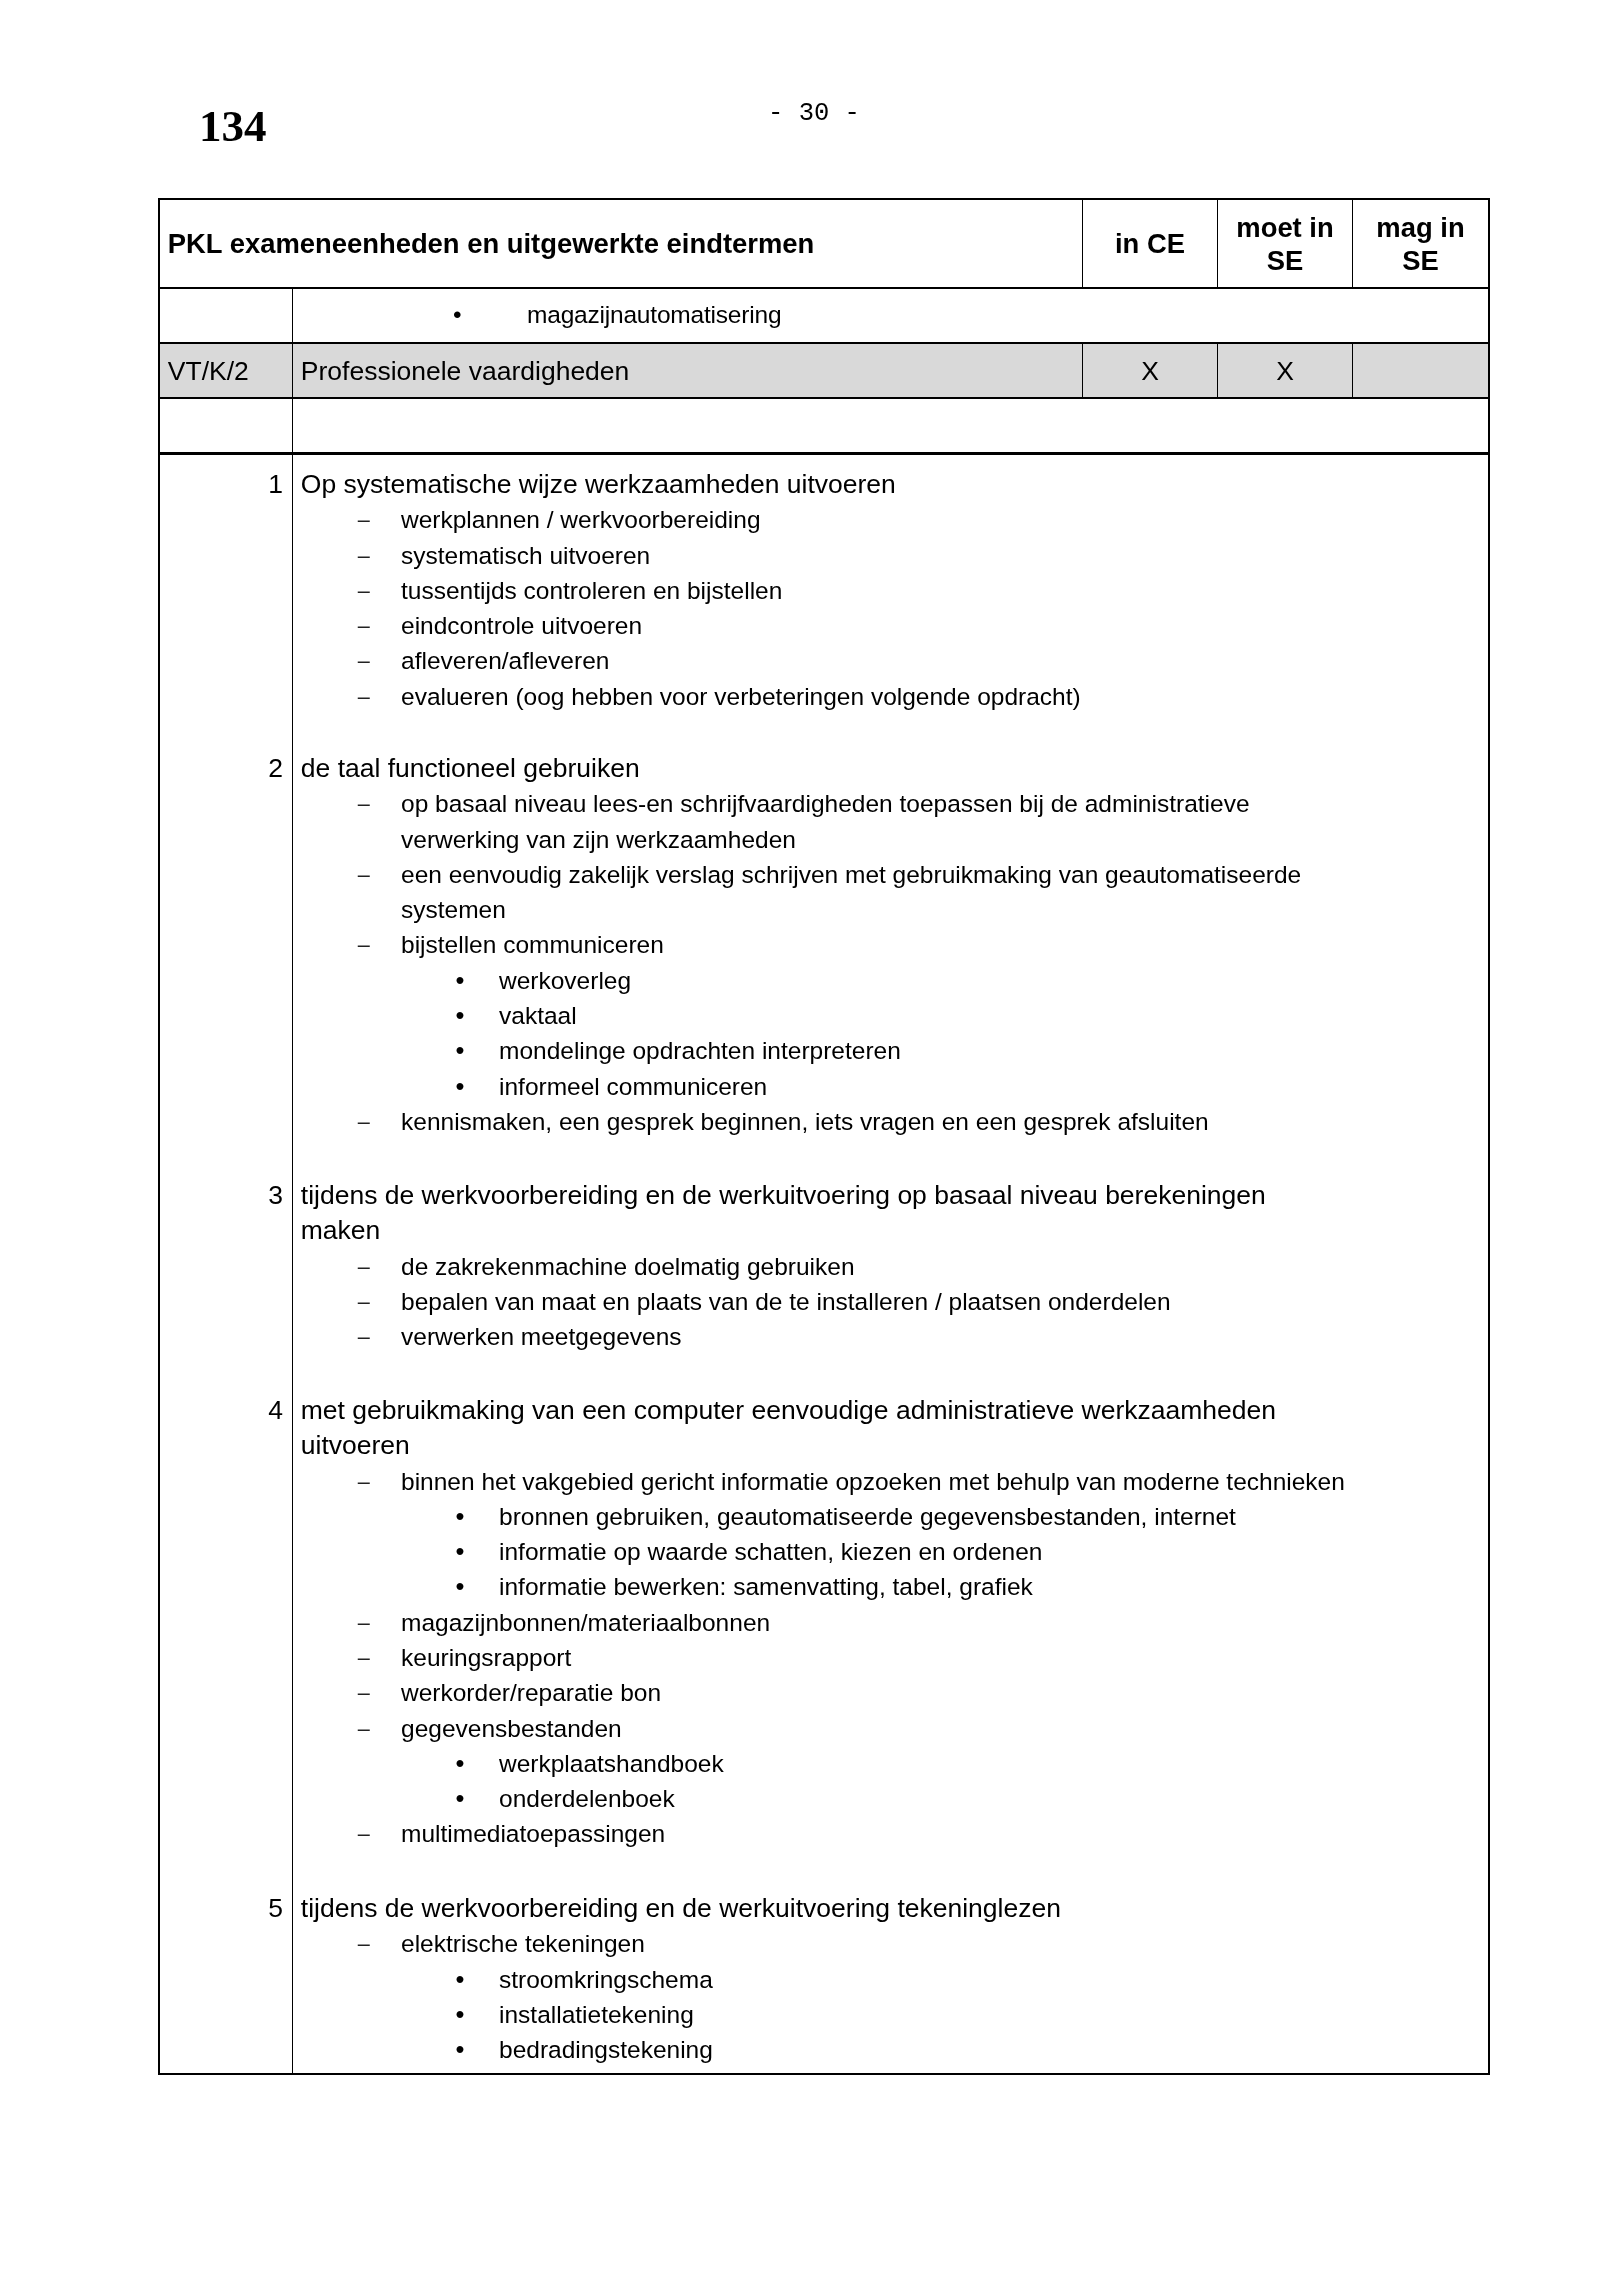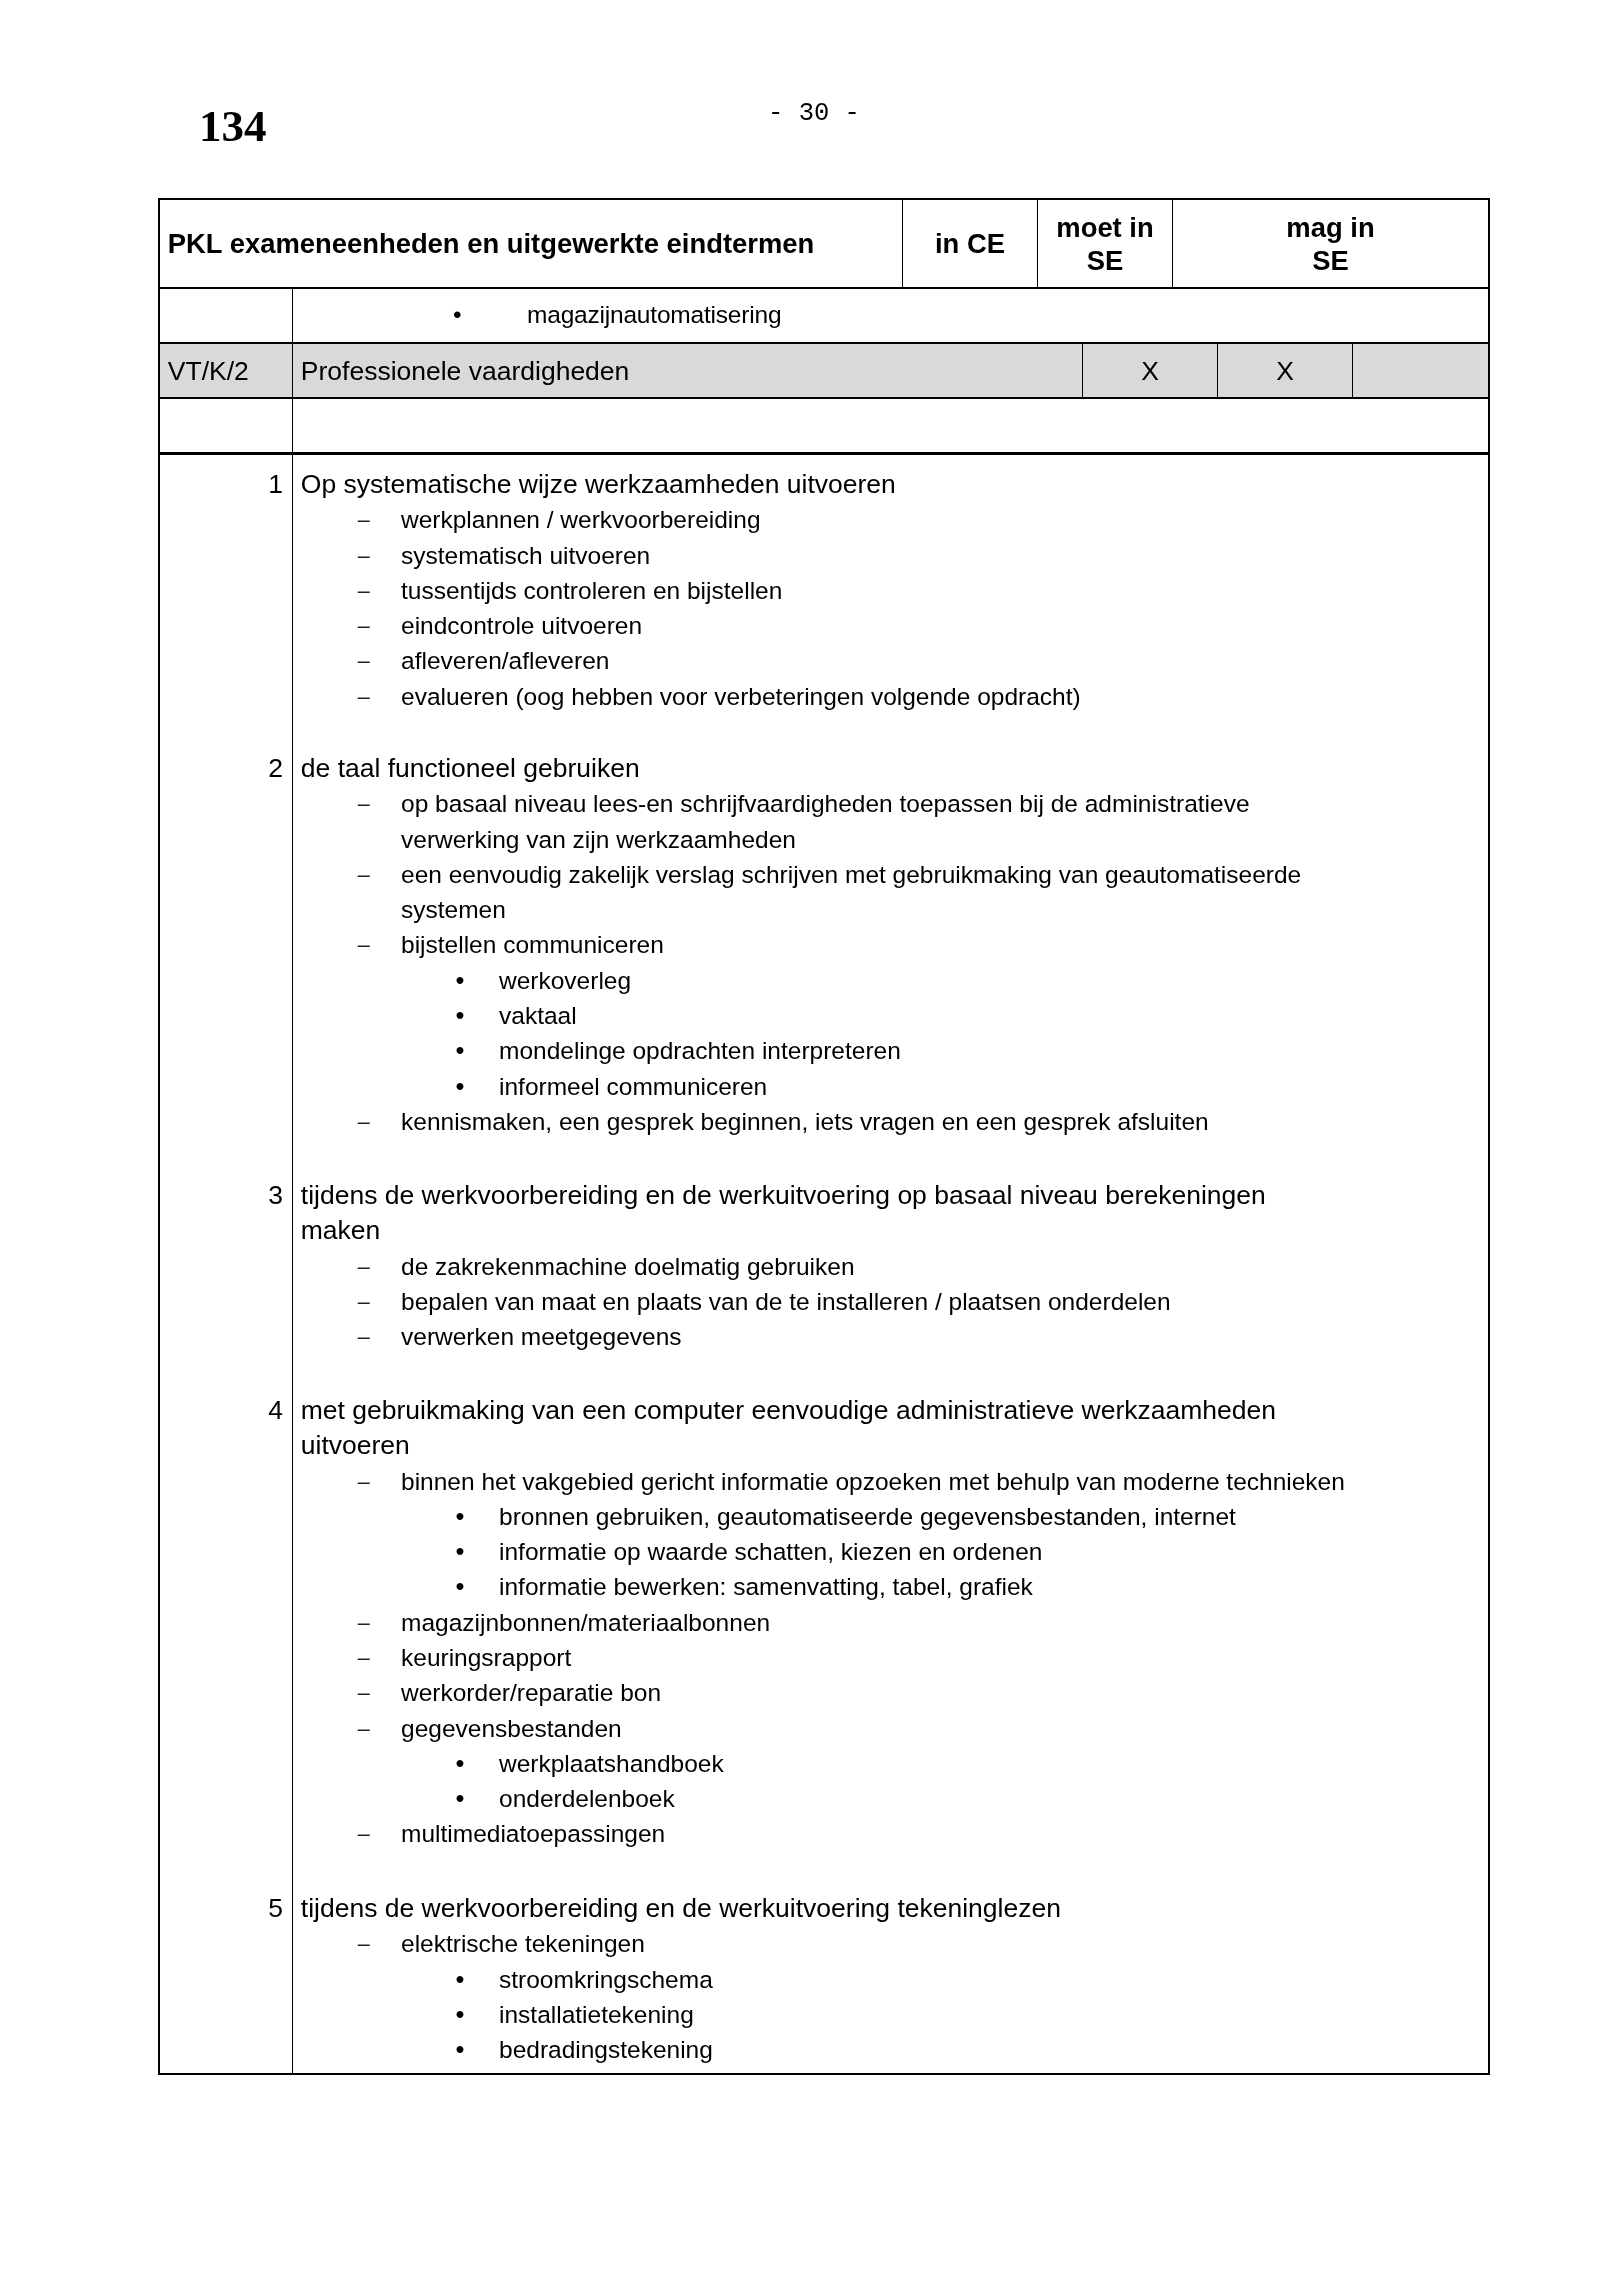--- a/index.html
+++ b/index.html
@@ -9,21 +9,21 @@
   .tbl { position:absolute; left:158px; top:198px; width:1332px; border:2.9px solid #000; box-sizing:border-box; }
   .row { display:flex; position:relative; box-sizing:border-box; }
   .cell { box-sizing:border-box; position:relative; }
   .c-code { width:133px; border-right:1.5px solid #000;padding-left:36px; }
   .c-ce { width:135px; border-right:1.5px solid #000; text-align:center; }
   .c-moet { width:135px; border-right:1.5px solid #000; text-align:center; }
   .c-mag { flex:1; text-align:left; }
   .hdr { height:89px; border-bottom:2px solid #000; }
   .hdr .title { position:absolute; left:7.8px; top:28px; font-size:27.4px; font-weight:bold; line-height:31px; white-space:nowrap; }
   .hdr .colh { font-size:27.4px; font-weight:bold; line-height:33px; display:flex; align-items:center; justify-content:center; height:100%; }
-  .hdr .span-main { width:743px; border-right:1.5px solid #000;text-decoration:underline; }
+  .hdr .span-main { width:923px; border-right:1.5px solid #000;text-decoration:underline; }
   .r-mag { height:55px; border-bottom:2.9px solid #000; }
   .r-gray { height:55px; background:#d9d9d9; border-bottom:2.9px solid #000; }
   .r-kan { height:56px; border-bottom:3.9px solid #000; }
   .r-body { height:1618px; }
   .txt { font-size:26.5px; line-height:35px; white-space:nowrap; }
   .code-text { position:absolute; left:7.8px; top:9.8px; }
   .main-text { position:absolute; left:7.8px; top:9.8px; }
   .x-mark { position:absolute; left:0; right:0; top:9.8px; text-align:center; }
   .bul-line { position:absolute; white-space:nowrap; font-size:24.5px; line-height:35px; font-weight:normal; letter-spacing:-0.2px; }
   .body-code { width:133px; border-right:1.5px solid #000; height:100%; }

